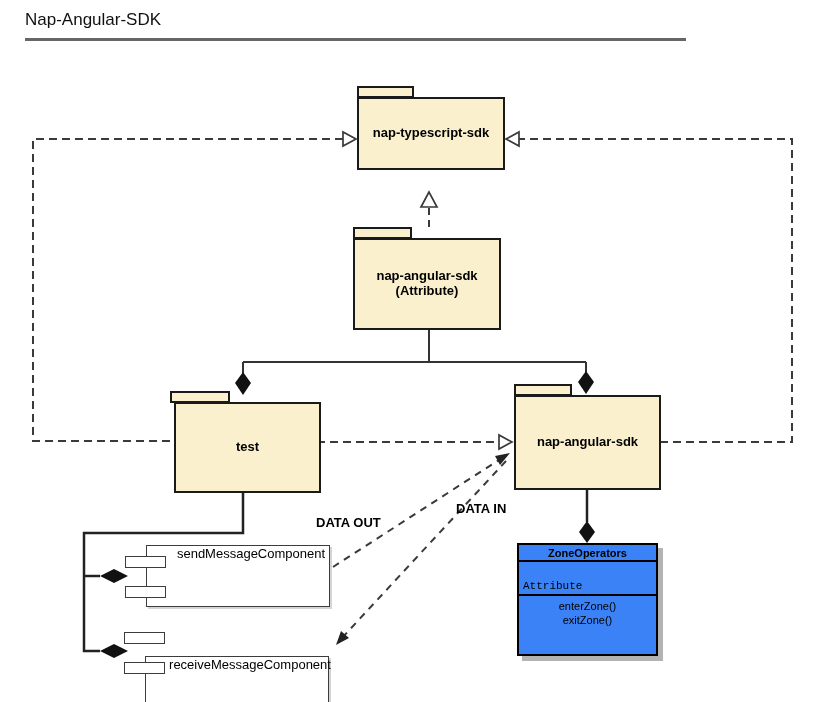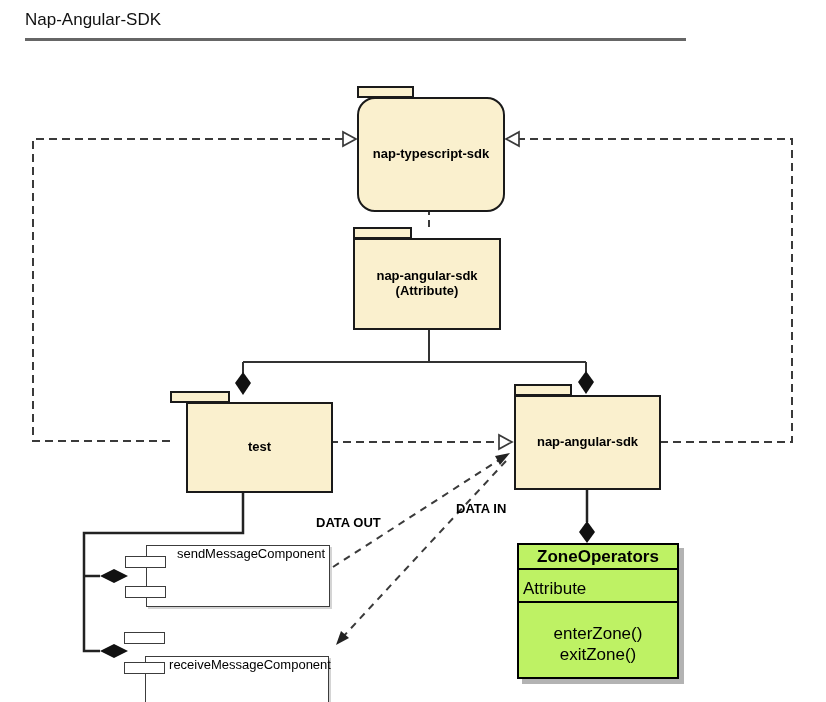--- a/index.html
+++ b/index.html
@@ -17,26 +17,26 @@
     display:flex;flex-direction:column;align-items:center;justify-content:center;
     font-weight:bold;font-size:13px;text-align:center;line-height:1.15;
   }
   .comp-main{
     background:#fff;border:1px solid #3C3C3C;box-shadow:2px 2px 0 #d4d4d4;
     display:flex;justify-content:center;
     font-size:13px;padding-left:26px;
   }
   .comp-tab{background:#fff;border:1px solid #3C3C3C;width:41px;height:12px;}
   .class-box{
-    background:#bef264;border:2px solid #000;box-shadow:5px 5px 0 #B3B3B3;
-    width:162px;font-size:17px;
+    background:#3b82f6;border:2px solid #000;box-shadow:5px 5px 0 #B3B3B3;
+    width:141px;font-size:11px;
   }
   .class-header{font-weight:bold;text-align:center;padding:2px 0 1px;border-bottom:2px solid #000;}
-  .class-attr{padding:9px 4px 2px;border-bottom:2px solid #000;}
-  .class-methods{text-align:center;padding-top:20px;height:54px;line-height:1.25;}
+  .class-attr{padding:18px 4px 2px;border-bottom:2px solid #000;font-family:Liberation Mono, monospace;}
+  .class-methods{text-align:center;padding-top:4px;height:54px;line-height:1.25;}
   .edge-label{position:absolute;z-index:3;font-weight:bold;font-size:13px;white-space:nowrap;}
 </style>
 </head>
 <body>
 
 <div class="canvas">
 
   <div class="title">Nap-Angular-SDK</div>
   <div class="title-rule"></div>
 
@@ -88,32 +88,32 @@
       <polygon points="510,453 500,465 495,456" fill="#222222" stroke="none"></polygon>
     </g>
 
     <g stroke="#3A3A3A" stroke-width="2" fill="none">
       <line x1="506" y1="461" x2="341" y2="639" stroke-dasharray="7 6"></line>
       <polygon points="336,645 341,631 349,638" fill="#222222" stroke="none"></polygon>
     </g>
   </svg>
 
   <div class="node pkg-tab" style="left:357px;top:86px;width:57px;height:12px;"></div>
-  <div class="node pkg-body" style="left:357px;top:97px;width:148px;height:115px;border-radius:18px;">
+  <div class="node pkg-body" style="left:357px;top:97px;width:148px;height:73px;">
     <span>nap-typescript-sdk</span>
   </div>
 
   <div class="node pkg-tab" style="left:353px;top:227px;width:59px;height:12px;"></div>
   <div class="node pkg-body" style="left:353px;top:238px;width:148px;height:92px;">
     <span>nap-angular-sdk</span>
     <span>(Attribute)</span>
   </div>
 
   <div class="node pkg-tab" style="left:170px;top:391px;width:60px;height:12px;"></div>
-  <div class="node pkg-body" style="left:186px;top:402px;width:147px;height:91px;justify-content:center;">
+  <div class="node pkg-body" style="left:174px;top:402px;width:147px;height:91px;justify-content:center;">
     <span>test</span>
   </div>
 
   <div class="node pkg-tab" style="left:514px;top:384px;width:58px;height:12px;"></div>
   <div class="node pkg-body" style="left:514px;top:395px;width:147px;height:95px;">
     <span>nap-angular-sdk</span>
   </div>
 
   <div class="node comp-main" style="left:146px;top:545px;width:184px;height:62px;">
     <span>sendMessageComponent</span>

